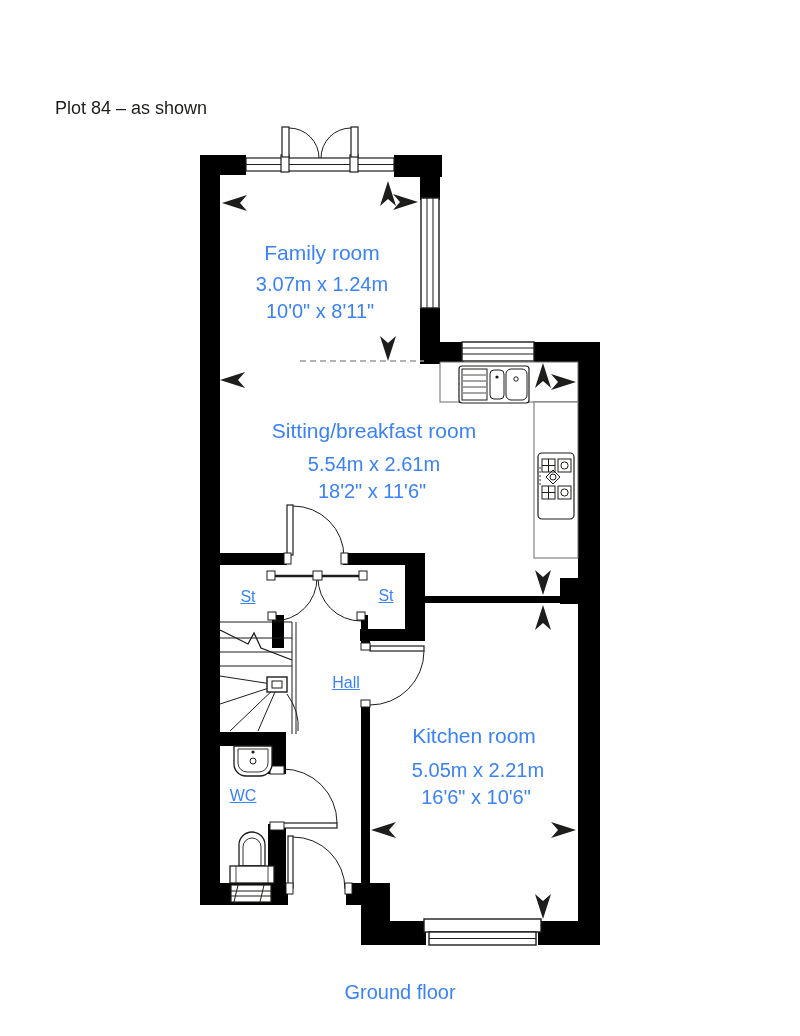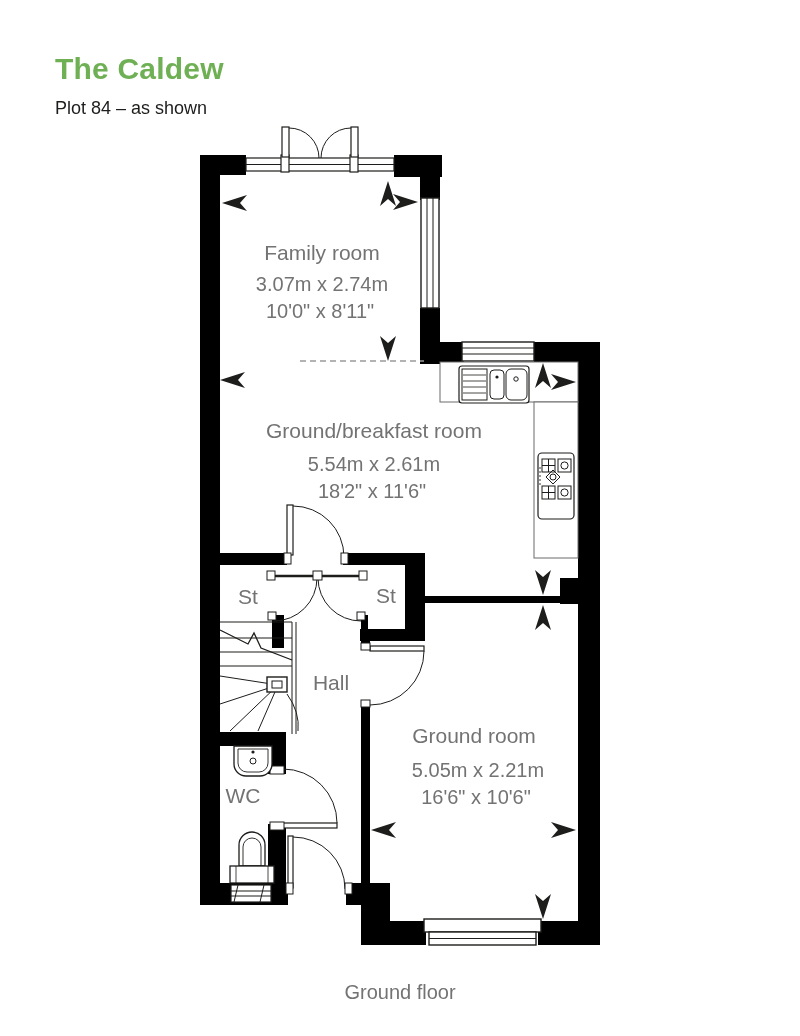--- a/index.html
+++ b/index.html
@@ -17,33 +17,32 @@
     color:#6fb054;
   }
   .subtitle{
     position:absolute;left:55px;top:98px;
     font-size:18px;font-weight:500;color:#1d1d1b;text-align:right;
   }
   .plan-svg{position:absolute;left:0;top:0;}
   .lbl{
     position:absolute;transform:translate(-50%,-50%);
     white-space:nowrap;text-align:center;
-    font-weight:500;color:#737373;
+    font-weight:500;color:#3b82f6;
   }
   .room-name{font-size:21px;}
   .room-dim{font-size:20px;}
-  .small-label{font-size:21px;}
+  .small-label{font-size:16px;text-decoration:underline;}
   .floor-label{font-size:20px;}
 </style>
 </head>
 <body>
 
 <div class="page">
 
-  <div class="title" style="color: rgb(111, 176, 84);">The Caldew</div>
   <div class="subtitle">Plot 84 – as shown</div>
 
   <svg class="plan-svg" width="800" height="1036" viewBox="0 0 800 1036">
 
     <g fill="#000000">
       <rect x="200" y="155" width="20" height="750"></rect>
       <rect x="200" y="155" width="46" height="20"></rect>
       <rect x="394" y="155" width="48" height="22"></rect>
       <rect x="420" y="170" width="20" height="30"></rect>
       <rect x="420" y="308" width="20" height="56"></rect>
@@ -230,32 +229,32 @@
       <polygon points="576,382 551,374 558,382 551,390"></polygon>
       <polygon points="543,595 535,570 543,577 551,570"></polygon>
       <polygon points="543,605 535,630 543,623 551,630"></polygon>
       <polygon points="371,830 396,822 389,830 396,838"></polygon>
       <polygon points="576,830 551,822 558,830 551,838"></polygon>
       <polygon points="543,919 535,894 543,901 551,894"></polygon>
     </g>
   </svg>
 
   <div class="lbl room-name" style="left:322px;top:253px;">Family room</div>
-  <div class="lbl room-dim" style="left:322px;top:284px;">3.07m x 2.74m</div>
+  <div class="lbl room-dim" style="left:322px;top:284px;">3.07m x 1.24m</div>
   <div class="lbl room-dim" style="left:320px;top:311px;">10'0" x 8'11"</div>
 
-  <div class="lbl room-name" style="left:374px;top:431px;">Ground/breakfast room</div>
+  <div class="lbl room-name" style="left:374px;top:431px;">Sitting/breakfast room</div>
   <div class="lbl room-dim" style="left:374px;top:464px;">5.54m x 2.61m</div>
   <div class="lbl room-dim" style="left:372px;top:491px;">18'2" x 11'6"</div>
 
   <div class="lbl small-label" style="left:248px;top:597px;">St</div>
   <div class="lbl small-label" style="left:386px;top:596px;">St</div>
 
-  <div class="lbl small-label" style="left:331px;top:683px;">Hall</div>
+  <div class="lbl small-label" style="left:346px;top:683px;">Hall</div>
 
   <div class="lbl small-label" style="left:243px;top:796px;">WC</div>
 
-  <div class="lbl room-name" style="left:474px;top:736px;">Ground room</div>
+  <div class="lbl room-name" style="left:474px;top:736px;">Kitchen room</div>
   <div class="lbl room-dim" style="left:478px;top:770px;">5.05m x 2.21m</div>
   <div class="lbl room-dim" style="left:476px;top:797px;">16'6" x 10'6"</div>
 
   <div class="lbl floor-label" style="left:400px;top:992px;">Ground floor</div>
 </div>
 
 </body></html>

